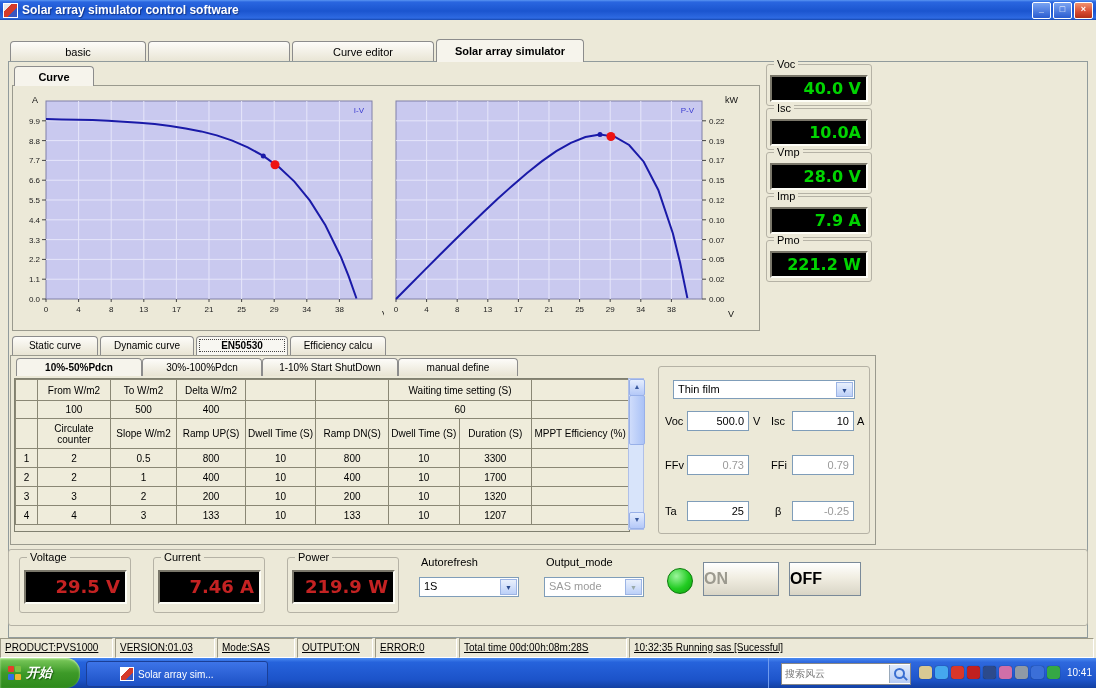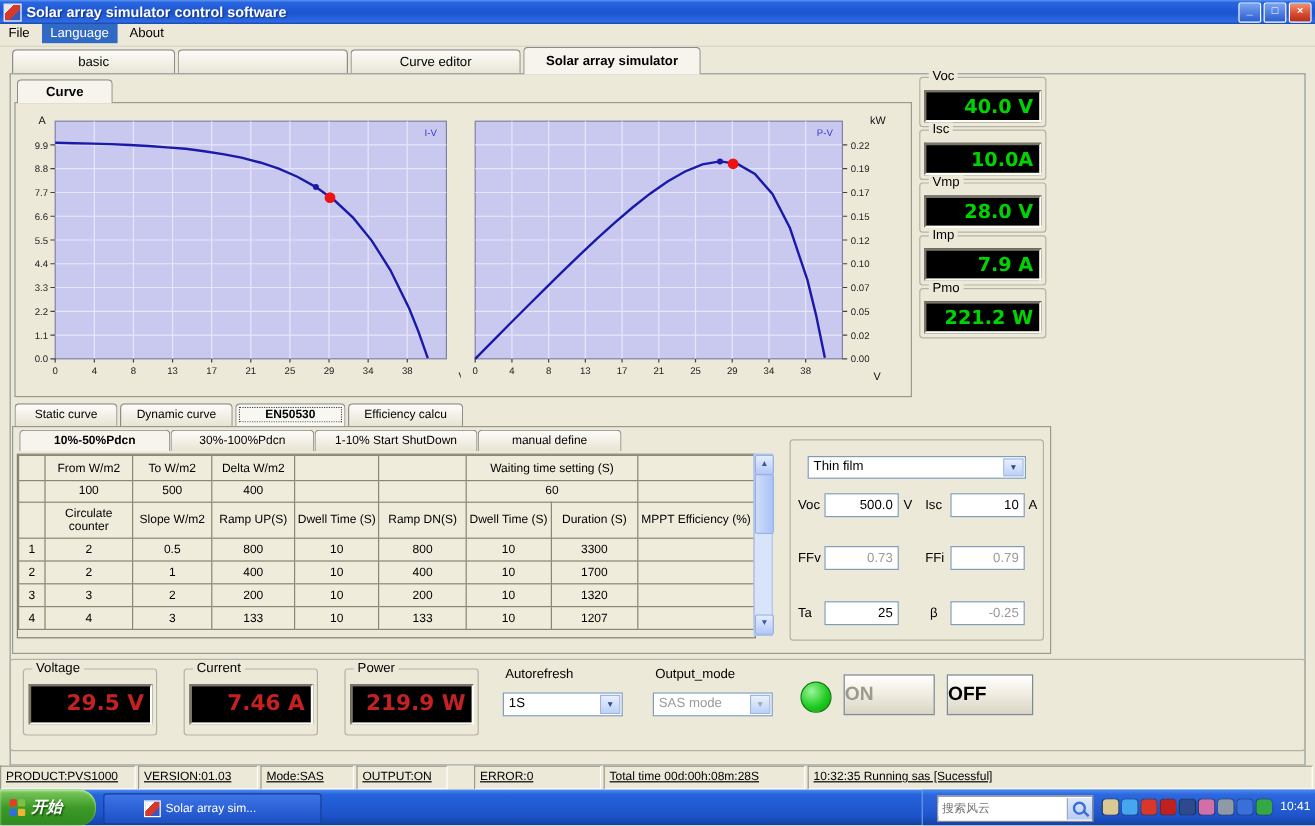--- a/index.html
+++ b/index.html
@@ -128,25 +128,20 @@
   <div class="abs titlebar">
     <span class="app-icon"></span>
     <span class="title-text">Solar array simulator control software</span>
     <span class="winbtns">
       <span class="winbtn">_</span>
       <span class="winbtn">□</span>
       <span class="winbtn close">×</span>
     </span>
   </div>
 
-  <div class="abs menubar">
-    <span class="menu-item">File</span>
-    <span class="menu-item selected">Language</span>
-    <span class="menu-item">About</span>
-  </div>
 
   <div class="abs tab" style="left:10px;top:41px;width:136px;height:21px;padding-top:4px;">basic</div>
   <div class="abs tab" style="left:148px;top:41px;width:142px;height:21px;padding-top:20px;">Program mode</div>
   <div class="abs tab" style="left:292px;top:41px;width:142px;height:21px;padding-top:4px;">Curve editor</div>
   <div class="abs tab active" style="left:436px;top:39px;width:148px;height:23px;padding-top:5px;">Solar array simulator</div>
 
   <div class="abs page"></div>
 
   <div class="abs tab active" style="left:14px;top:66px;width:80px;height:20px;padding-top:4px;">Curve</div>
   <div class="abs boxline" style="left:12px;top:85px;width:748px;height:246px;"></div>
@@ -488,21 +483,21 @@
 
     <div class="abs xp-btn disabled" style="left:694px;top:12px;width:76px;height:34px;padding-top:7px;">ON</div>
     <div class="abs xp-btn" style="left:780px;top:12px;width:72px;height:34px;padding-top:7px;">OFF</div>
   </div>
 
   <div class="abs statusbar">
     <span class="seg" style="width:113px;">PRODUCT:PVS1000</span>
     <span class="seg" style="width:100px;">VERSION:01.03</span>
     <span class="seg" style="width:78px;">Mode:SAS</span>
     <span class="seg" style="width:76px;">OUTPUT:ON</span>
-    <span class="seg" style="width:106px;margin-left:20px;">ERROR:0</span>
+    <span class="seg" style="width:82px;">ERROR:0</span>
     <span class="seg" style="width:168px;">Total time 00d:00h:08m:28S</span>
     <span class="seg" style="flex:1;">10:32:35 Running sas [Sucessful]</span>
   </div>
 
   <div class="abs taskbar">
     <div class="startbtn">
       <span class="winlogo">
         <i style="background:#e43e2b;"></i>
           <i style="background:#7bc143;"></i>
         <i style="background:#2f6fe4;"></i>

